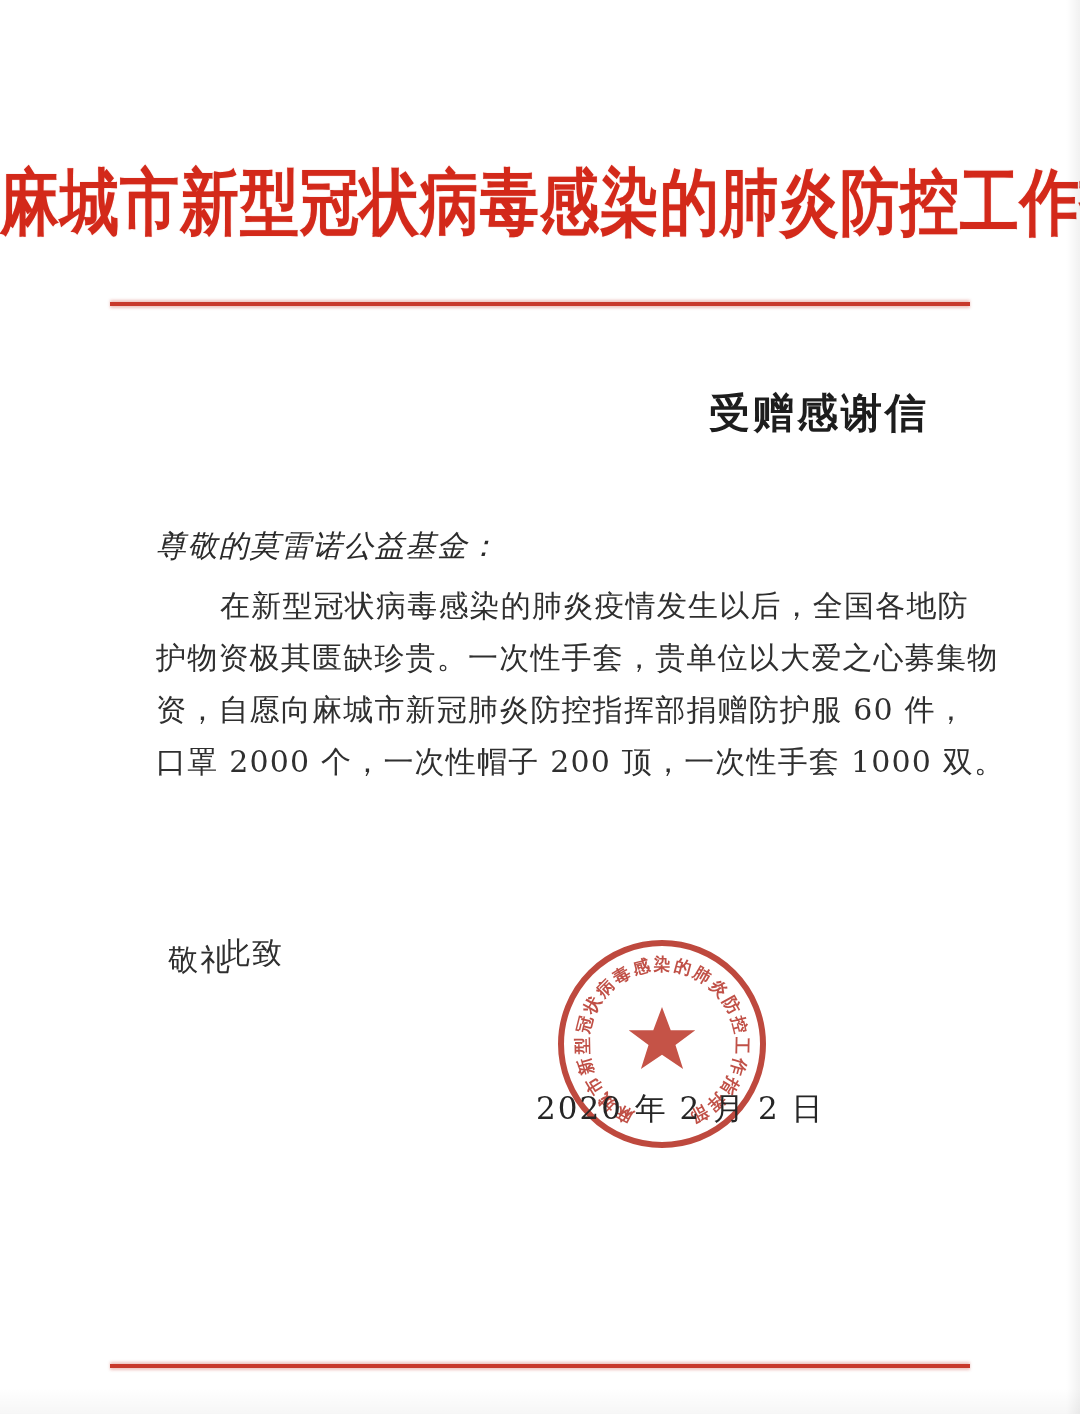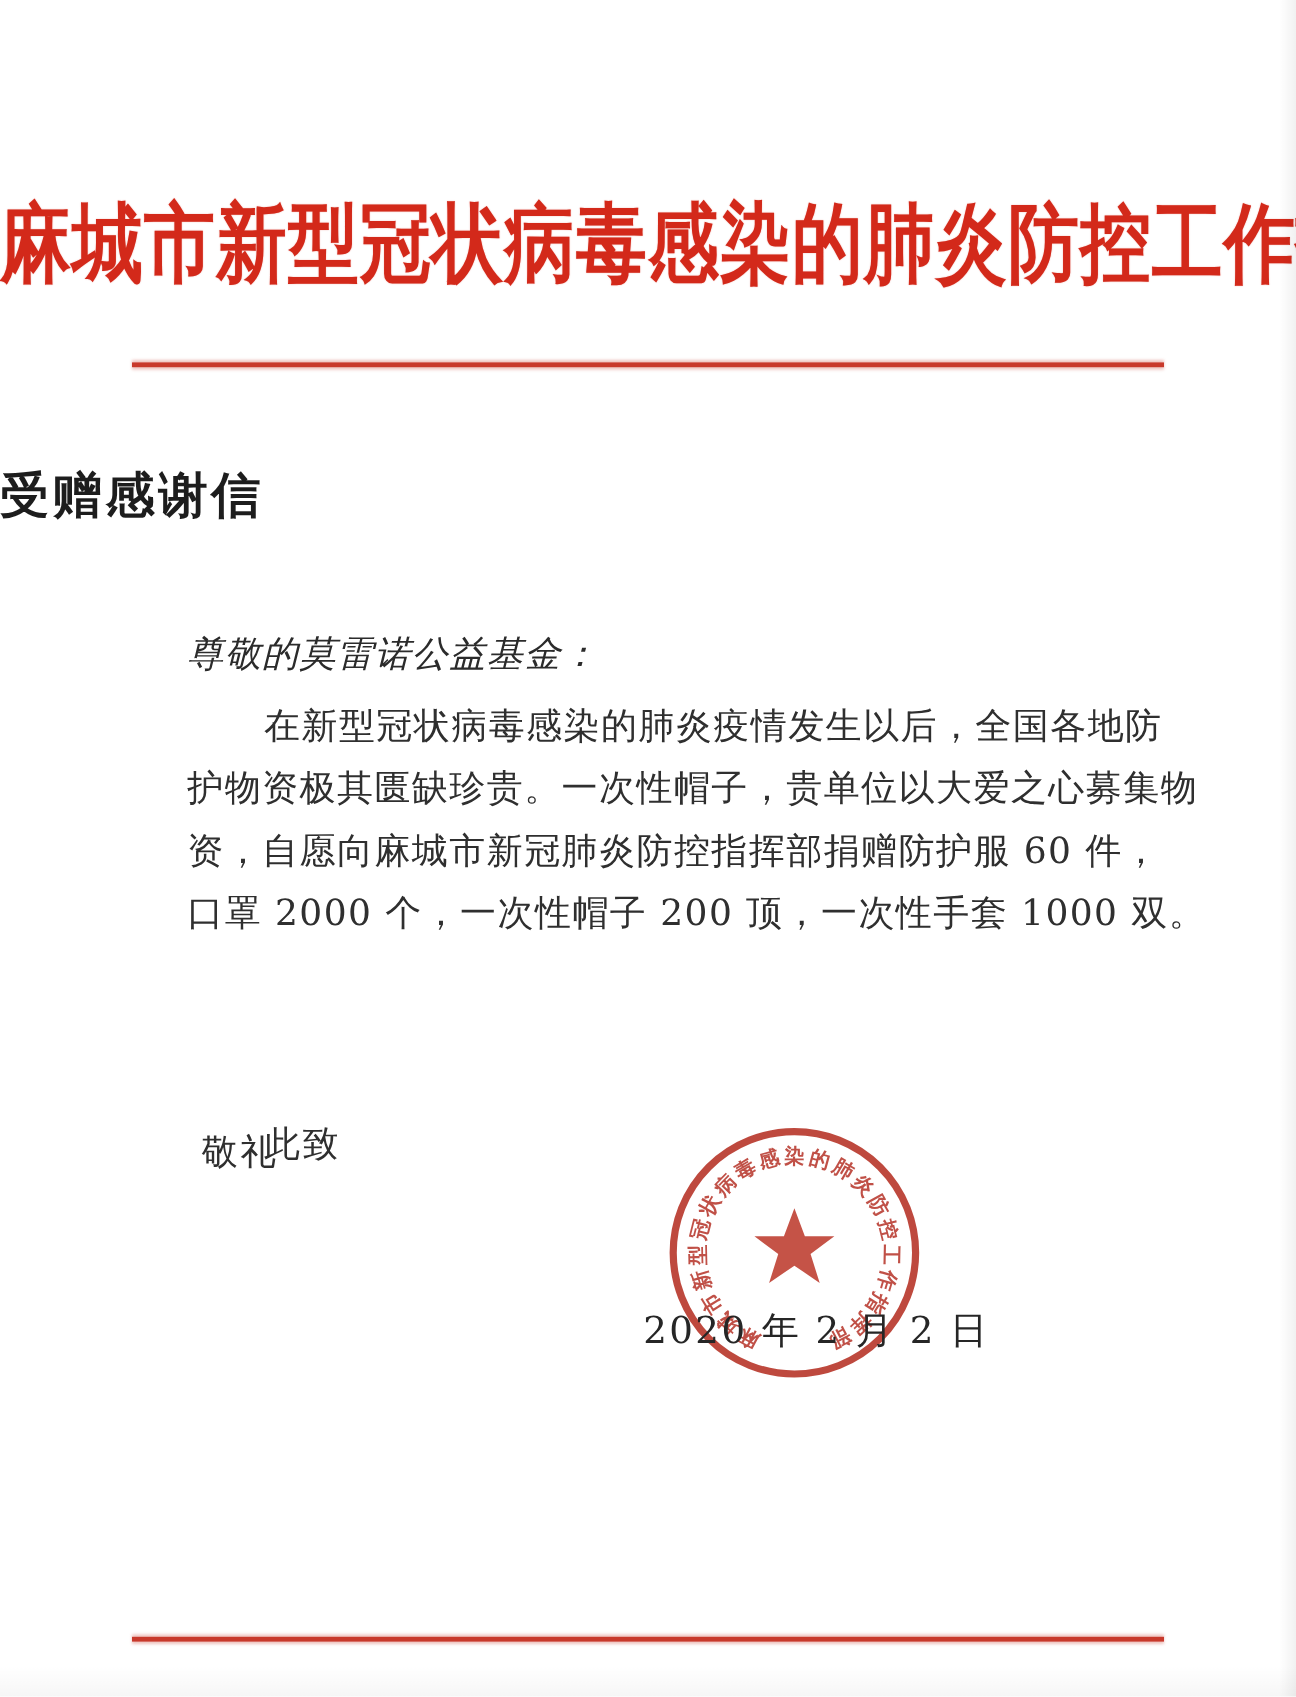--- a/index.html
+++ b/index.html
@@ -84,21 +84,21 @@
     background: rgba(200,57,43,0.30);
     filter: blur(1.5px);
   }
 
   
   #doc-title {
     position: absolute;
     left: 0;
     top: 386px;
     width: 929px;
-    text-align: left;
+    text-align: right;
     font-family: "DejaVu Serif", "Liberation Serif", serif;
     font-size: 41px;
     font-weight: bold;
     letter-spacing: 3px;
     color: #1d1d1d;
   }
 
   
   #body-block {
     position: absolute;
@@ -250,21 +250,21 @@
     <div class="rule-thick"></div>
   </div>
 
   <div id="doc-title">受赠感谢信</div>
 
   <div id="body-block">
     <div class="salutation">尊敬的莫雷诺公益基金：</div>
 
     <div>
       <div class="body-line indent-2">在新型冠状病毒感染的肺炎疫情发生以后，全国各地防</div>
-      <div class="body-line">护物资极其匮缺珍贵。一次性帽子，贵单位以大爱之心募集物</div>
+      <div class="body-line">护物资极其匮缺珍贵。一次性手套，贵单位以大爱之心募集物</div>
       <div class="body-line">资，自愿向麻城市新冠肺炎防控指挥部捐赠防护服 60 件，</div>
       <div class="body-line">口罩 2000 个，一次性帽子 200 顶，一次性手套 1000 双。</div>
     </div>
 
   </div>
 
   <div id="closing-this">此致</div>
   <div id="closing-regards">敬礼</div>
 
   <div id="seal">

